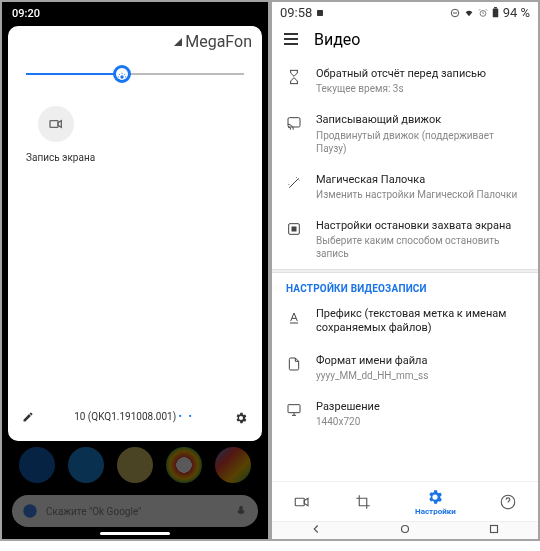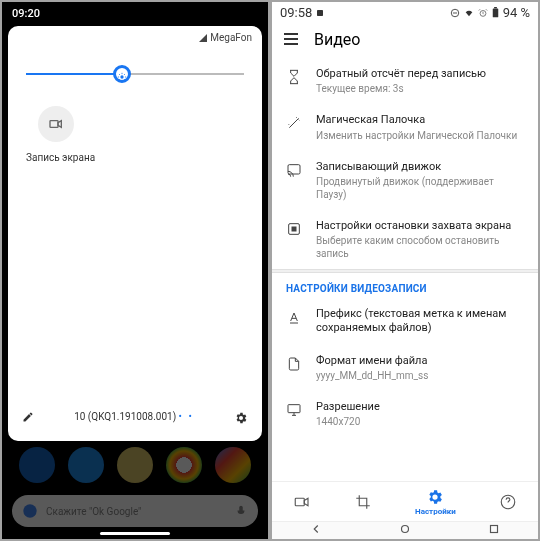--- a/index.html
+++ b/index.html
@@ -4,21 +4,21 @@
 <style>
 * { margin: 0; padding: 0; box-sizing: border-box; font-family: -apple-system, Roboto, "Segoe UI", sans-serif; }
 body { background: #fff; width: 540px; height: 551px; display: flex; }
 .panel { height: 541px; border: 2px solid #a3a3a3; position: relative; overflow: hidden; background: #fff; }
 .left { width: 270px; background: #000; }
 .right { width: 270px; }
 
 
 .l-status { height: 22px; color: #fff; font-size: 11px; padding: 5px 10px 0; font-weight: 500; }
 .qs-card { background: #fff; margin: 2px 6px 0; border-radius: 10px; height: 415px; position: relative; padding-top: 6px; }
-.carrier { position: absolute; top: 6px; right: 10px; font-size: 10px; color: #444; display: flex; align-items: center; gap: 3px; }
+.carrier { position: absolute; top: 6px; right: 10px; font-size: 16px; color: #444; display: flex; align-items: center; gap: 3px; }
 .triangle { width: 0; height: 0; border-style: solid; border-width: 0 0 8px 8px; border-color: transparent transparent #444 transparent; }
 .brightness { margin: 34px 18px 0; height: 16px; position: relative; }
 .track { height: 2px; background: #bbb; position: absolute; top: 7px; left: 0; right: 0; }
 .track-fill { height: 2px; background: #1976f2; position: absolute; top: 7px; left: 0; width: 44%; }
 .thumb { position: absolute; top: -1px; left: 44%; width: 18px; height: 18px; border-radius: 50%; background: #fff; border: 3px solid #1976f2; transform: translateX(-50%); }
 .tile { margin: 24px 0 0 18px; width: 60px; text-align: center; }
 .tile-circle { width: 36px; height: 36px; border-radius: 50%; background: #eee; margin: 0 auto; display: flex; align-items: center; justify-content: center; }
 .tile-label { font-size: 10px; color: #333; margin-top: 10px; text-align: left; white-space: nowrap; }
 .qs-footer { position: absolute; bottom: 14px; left: 0; right: 0; padding: 0 14px; display: flex; align-items: flex-start; justify-content: space-between; font-size: 10px; color: #333; }
 .dots { color: #1976f2; letter-spacing: 2px; }
@@ -155,38 +155,38 @@
           </svg>
         </div>
       <div class="item-text">
           <div class="item-title">Обратный отсчёт перед записью</div>
           <div class="item-sub">Текущее время: 3s</div>
         </div>
     </div>
     <div class="item">
       <div class="item-icon">
           <svg viewBox="0 0 24 24" fill="none" stroke="#444" stroke-width="1.5">
+            <rect x="3" y="4" width="18" height="14" rx="2"></rect>
+            <path d="M3 14a8 8 0 018 8M3 18a4 4 0 014 4M3 22h.01"></path>
+          </svg>
+        </div>
+      <div class="item-text">
+          <div class="item-title">Записывающий движок</div>
+          <div class="item-sub">Продвинутый движок (поддерживает Паузу)</div>
+        </div>
+    </div>
+    <div class="item">
+      <div class="item-icon">
+          <svg viewBox="0 0 24 24" fill="none" stroke="#444" stroke-width="1.5">
             <path d="M5 19L19 5M15 3l1 1M19 7l1 1M4 14l1 1"></path>
           </svg>
         </div>
       <div class="item-text">
           <div class="item-title">Магическая Палочка</div>
           <div class="item-sub">Изменить настройки Магической Палочки</div>
-        </div>
-    </div>
-    <div class="item">
-      <div class="item-icon">
-          <svg viewBox="0 0 24 24" fill="none" stroke="#444" stroke-width="1.5">
-            <rect x="3" y="4" width="18" height="14" rx="2"></rect>
-            <path d="M3 14a8 8 0 018 8M3 18a4 4 0 014 4M3 22h.01"></path>
-          </svg>
-        </div>
-      <div class="item-text">
-          <div class="item-title">Записывающий движок</div>
-          <div class="item-sub">Продвинутый движок (поддерживает Паузу)</div>
         </div>
     </div>
     <div class="item">
       <div class="item-icon">
           <svg viewBox="0 0 24 24" fill="none" stroke="#444" stroke-width="1.5">
             <rect x="4" y="4" width="16" height="16" rx="2"></rect>
             <rect x="9" y="9" width="6" height="6" fill="#444"></rect>
           </svg>
         </div>
       <div class="item-text">

